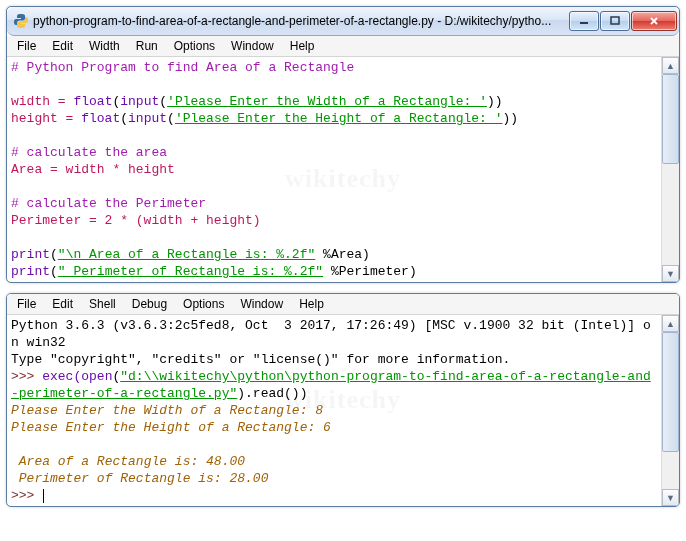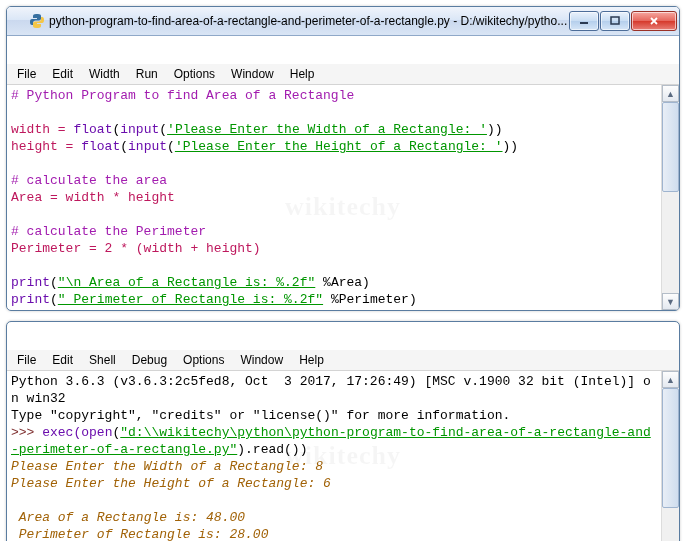--- a/index.html
+++ b/index.html
@@ -15,22 +15,23 @@
     overflow: hidden;
     background: #fff;
     margin-bottom: 10px;
     box-shadow: 0 0 3px rgba(0,0,0,0.2);
   }
   .titlebar {
     height: 28px;
     background: linear-gradient(to bottom, #f0f4fb 0%, #dbe7f7 45%, #cad8ee 46%, #d9e5f5 100%);
     display: flex;
     align-items: center;
-    padding: 0 2px 0 22px;
+    padding: 0 2px 0 6px;
     border-bottom: 1px solid #8fa8c8;
+    border-radius: 7px;
   }
   .app-icon {
     width: 16px;
     height: 16px;
     margin-right: 4px;
     flex-shrink: 0;
   }
   .title-text {
     flex: 1;
     font-size: 12px;
@@ -64,21 +65,20 @@
     color: #fff;
   }
   .win-btn svg { display:block; }
   .menubar {
     height: 20px;
     background: #f5f5f5;
     border-bottom: 1px solid #d4d4d4;
     display: flex;
     align-items: center;
     padding: 0 2px;
-    margin-top: 28px;
   }
   .menu-item {
     padding: 1px 8px;
     font-size: 12px;
     color: #000;
   }
   .editor-wrap {
     position: relative;
     display: flex;
   }

